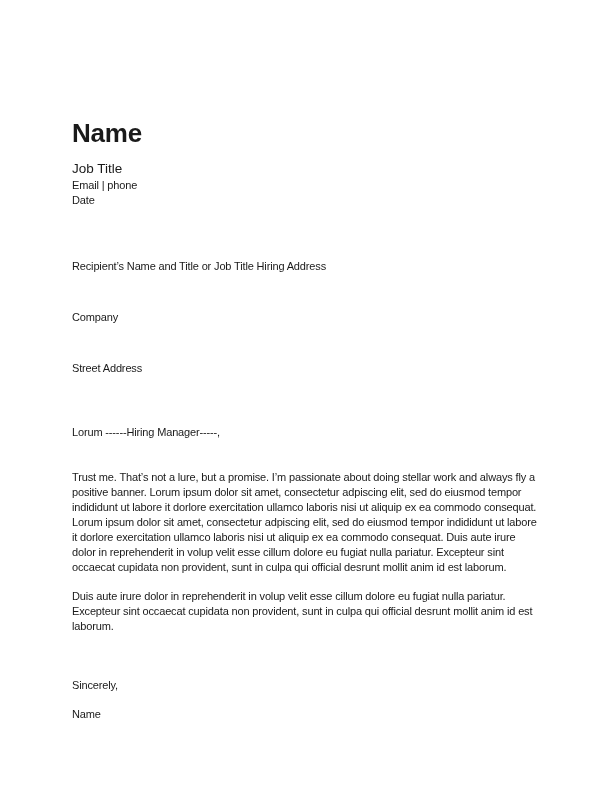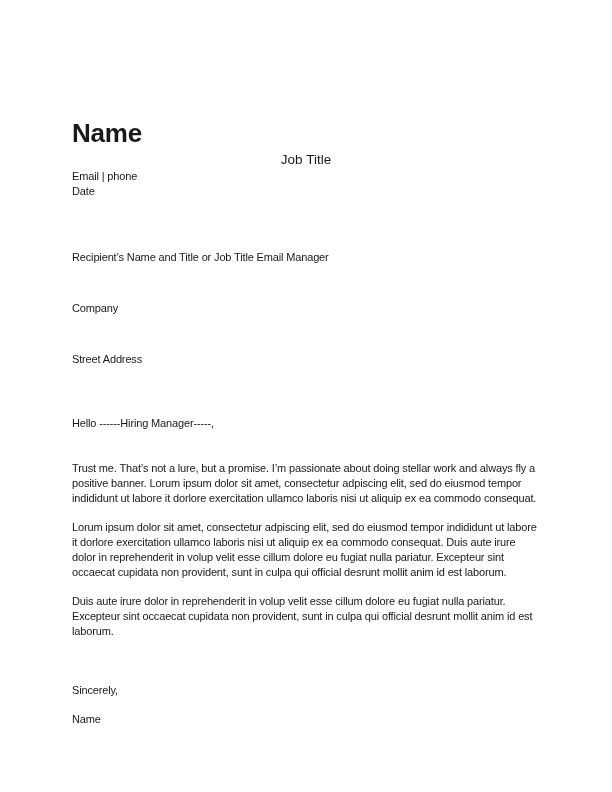--- a/index.html
+++ b/index.html
@@ -28,63 +28,62 @@
   }
   .sender-name {
     font-size: 26px;
     line-height: 30px;
     font-weight: 600;
     letter-spacing: -0.2px;
   }
   .job-title {
     font-size: 13.5px;
     line-height: 17px;
-    margin-top: 3px;
-    text-align: center;
+    margin-top: 12px;
   }
   .contact-line {
     font-size: 11px;
     line-height: 15px;
     margin-top: 1px;
   }
   .body-text {
     font-size: 11px;
     line-height: 15px;
     letter-spacing: -0.15px;
   }
   .date-line       { }
   .recipient-block { margin-top: 15px; }
   .greeting-line   { margin-top: 13px; }
   .para-1          { margin-top: 30px; }
-  .para-2          { margin-top: 14px; }
+  .para-2          { }
   .para-3          { margin-top: 14px; }
   .closing-line    { margin-top: 44px; }
   .signature-line  { margin-top: 14px; }
 </style>
 </head>
 <body>
 
 <div class="page">
   <div class="content">
 
     <div class="sender-name">Name</div>
 
     <div class="job-title">Job Title</div>
 
     <div class="contact-line body-text">Email | phone</div>
 
     <div class="date-line body-text">Date</div>
 
     <div class="recipient-block">
-      <div class="body-text">Recipient’s Name and Title or Job Title Email Manager</div>
+      <div class="body-text">Recipient’s Name and Title or Job Title Hiring Address</div>
       <div class="body-text">Company</div>
       <div class="body-text">Street Address</div>
     </div>
 
-    <div class="greeting-line body-text">Hello ------Hiring Manager-----,</div>
+    <div class="greeting-line body-text">Lorum ------Hiring Manager-----,</div>
 
     <p class="para-1 body-text">Trust me. That’s not a lure, but a promise. I’m passionate about doing stellar work and always fly a positive banner. Lorum ipsum dolor sit amet, consectetur adpiscing elit, sed do eiusmod tempor indididunt ut labore it dorlore exercitation ullamco laboris nisi ut aliquip ex ea commodo consequat.</p>
 
     <p class="para-2 body-text">Lorum ipsum dolor sit amet, consectetur adpiscing elit, sed do eiusmod tempor indididunt ut labore it dorlore exercitation ullamco laboris nisi ut aliquip ex ea commodo consequat. Duis aute irure dolor in reprehenderit in volup velit esse cillum dolore eu fugiat nulla pariatur. Excepteur sint occaecat cupidata non provident, sunt in culpa qui official desrunt mollit anim id est laborum.</p>
 
     <p class="para-3 body-text">Duis aute irure dolor in reprehenderit in volup velit esse cillum dolore eu fugiat nulla pariatur. Excepteur sint occaecat cupidata non provident, sunt in culpa qui official desrunt mollit anim id est laborum.</p>
 
     <div class="closing-line body-text">Sincerely,</div>
 
     <div class="signature-line body-text">Name</div>

